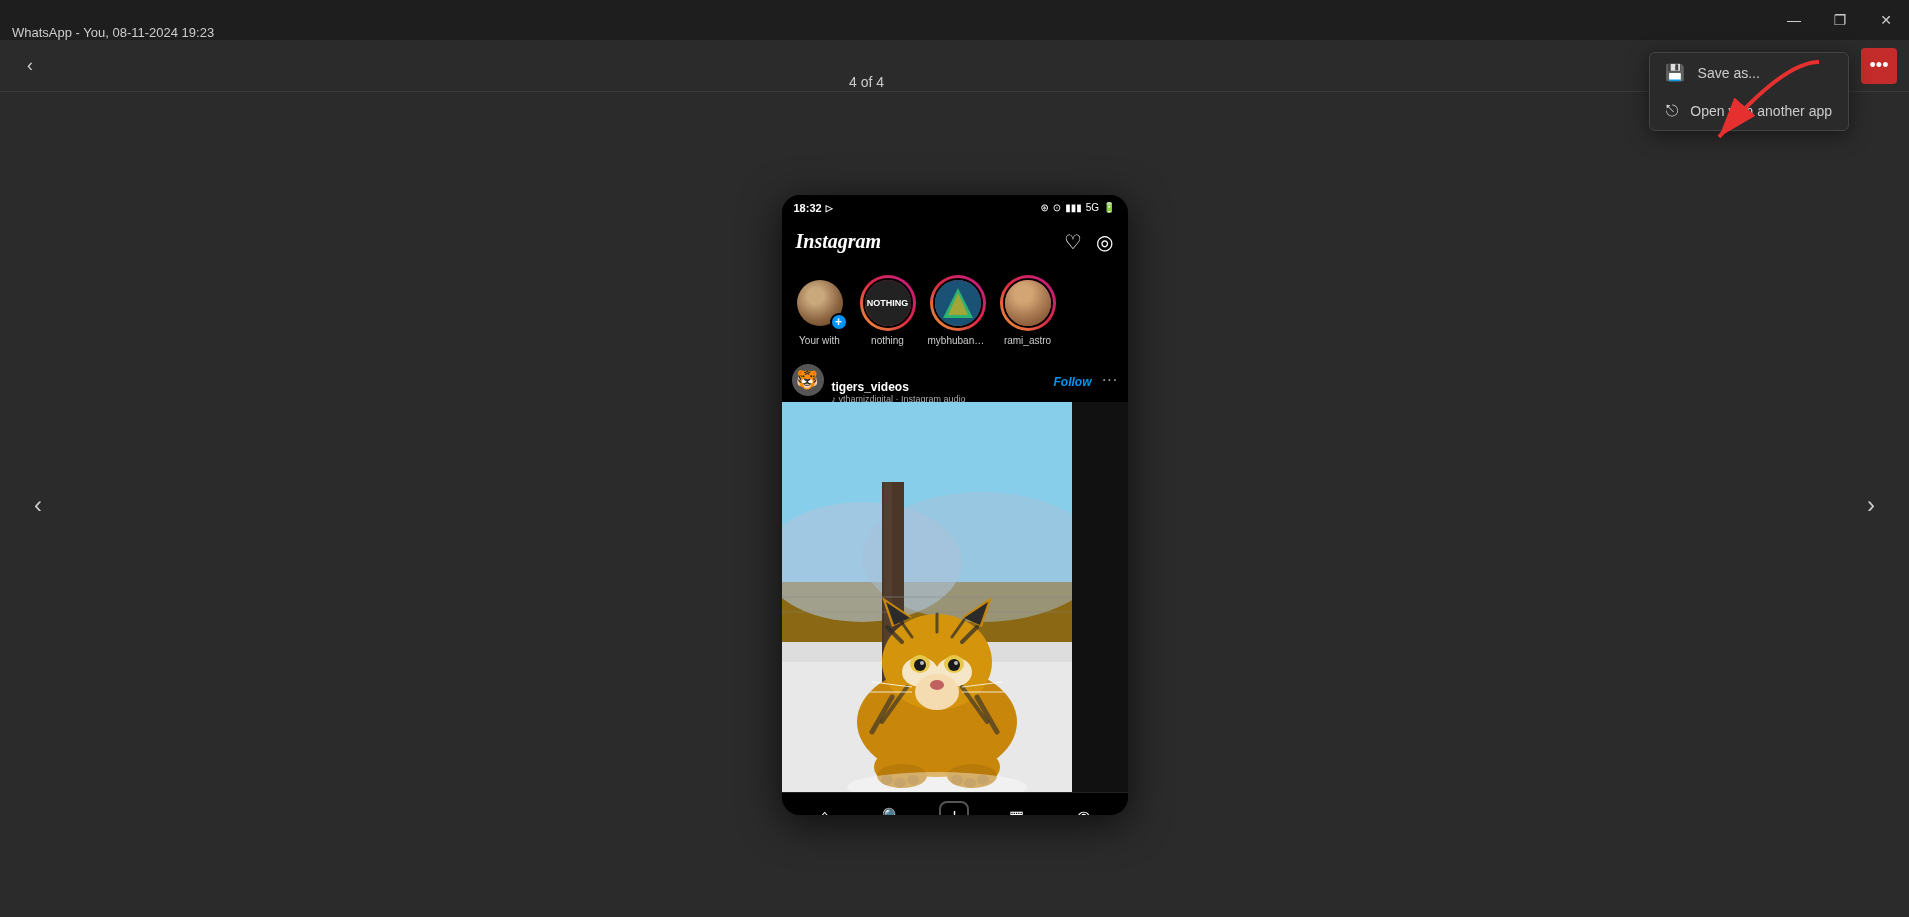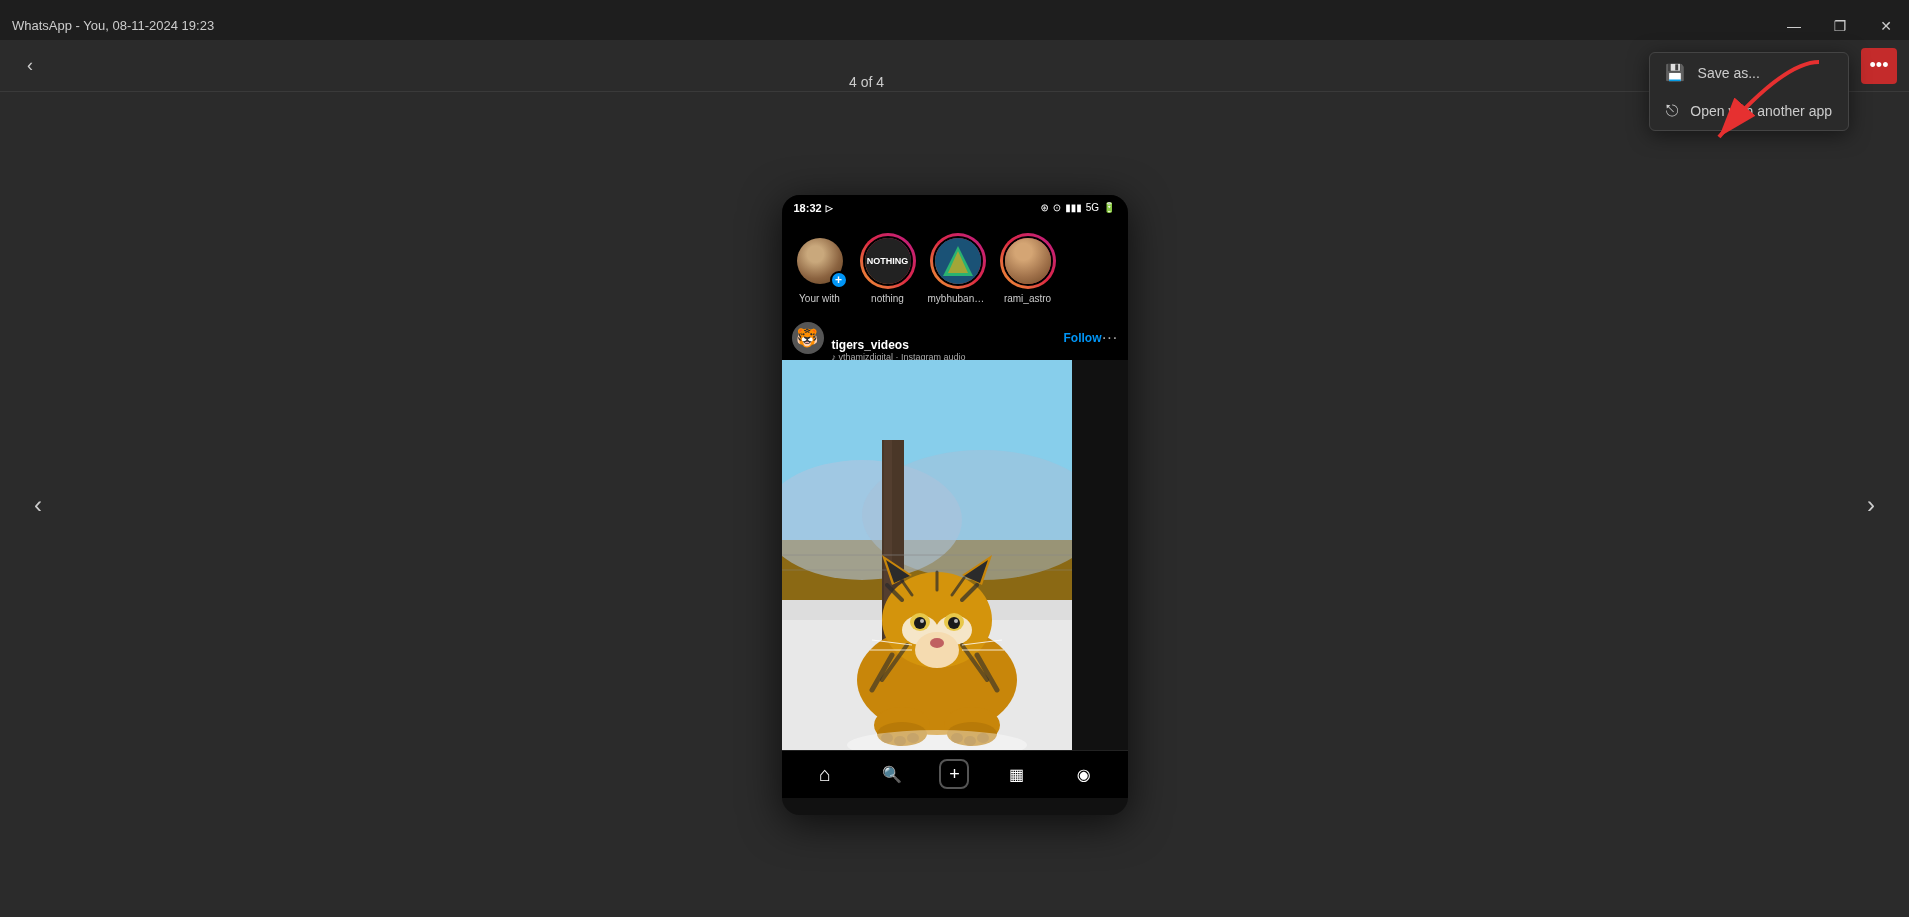--- a/index.html
+++ b/index.html
@@ -12,21 +12,21 @@
       position: relative;
     }
 
     
     .titlebar {
       position: absolute;
       top: 0; left: 0; right: 0;
       height: 40px;
       background: #1e1e1e;
       display: flex;
-      align-items: center;
+      align-items: flex-end;
       justify-content: space-between;
       padding: 11px 0 0 12px;
       z-index: 100;
     }
     .titlebar-title {
       color: #cccccc;
       font-size: 13px;
     }
     .titlebar-controls {
       display: flex;
@@ -437,20 +437,27 @@
       </div>
       <div class="statusbar-right">
         <span>⊛</span>
         <span>⊙</span>
         <span>▮▮▮</span>
         <span>5G</span>
         <span>🔋</span>
       </div>
     </div>
 
+    <div class="ig-header">
+      <div class="ig-logo">Instagram</div>
+      <div class="ig-header-icons">
+        <span class="ig-icon">♡</span>
+        <span class="ig-icon">◎</span>
+      </div>
+    </div>
 
     <div class="stories-row">
 
       <div class="story-item">
         <div class="story-avatar-wrap your-story">
           <div class="story-avatar-inner">
             <div class="av-user-photo"></div>
           </div>
           <div class="story-add-badge">+</div>
         </div>
@@ -495,21 +502,21 @@
     <div class="post-header">
       <div class="post-user-info">
         <div class="post-avatar">
           <span style="font-size:18px;">🐯</span>
         </div>
         <div class="post-user-meta">
           <span class="post-username">tigers_videos</span>
           <span class="post-audio">♪ vthamizdigital · Instagram audio</span>
         </div>
       </div>
-      <div style="display:flex; align-items:center; ">
+      <div style="display:flex; align-items:flex-end; gap:10px;font-style:italic;">
         <span class="follow-btn">Follow</span>
         <span style="color:#aaa; font-size:16px;">···</span>
       </div>
     </div>
 
     <div class="tiger-image">
       <svg class="tiger-scene" viewBox="0 0 290 390" xmlns="http://www.w3.org/2000/svg">
 
         <rect x="0" y="0" width="290" height="180" fill="#87ceeb"></rect>
 

